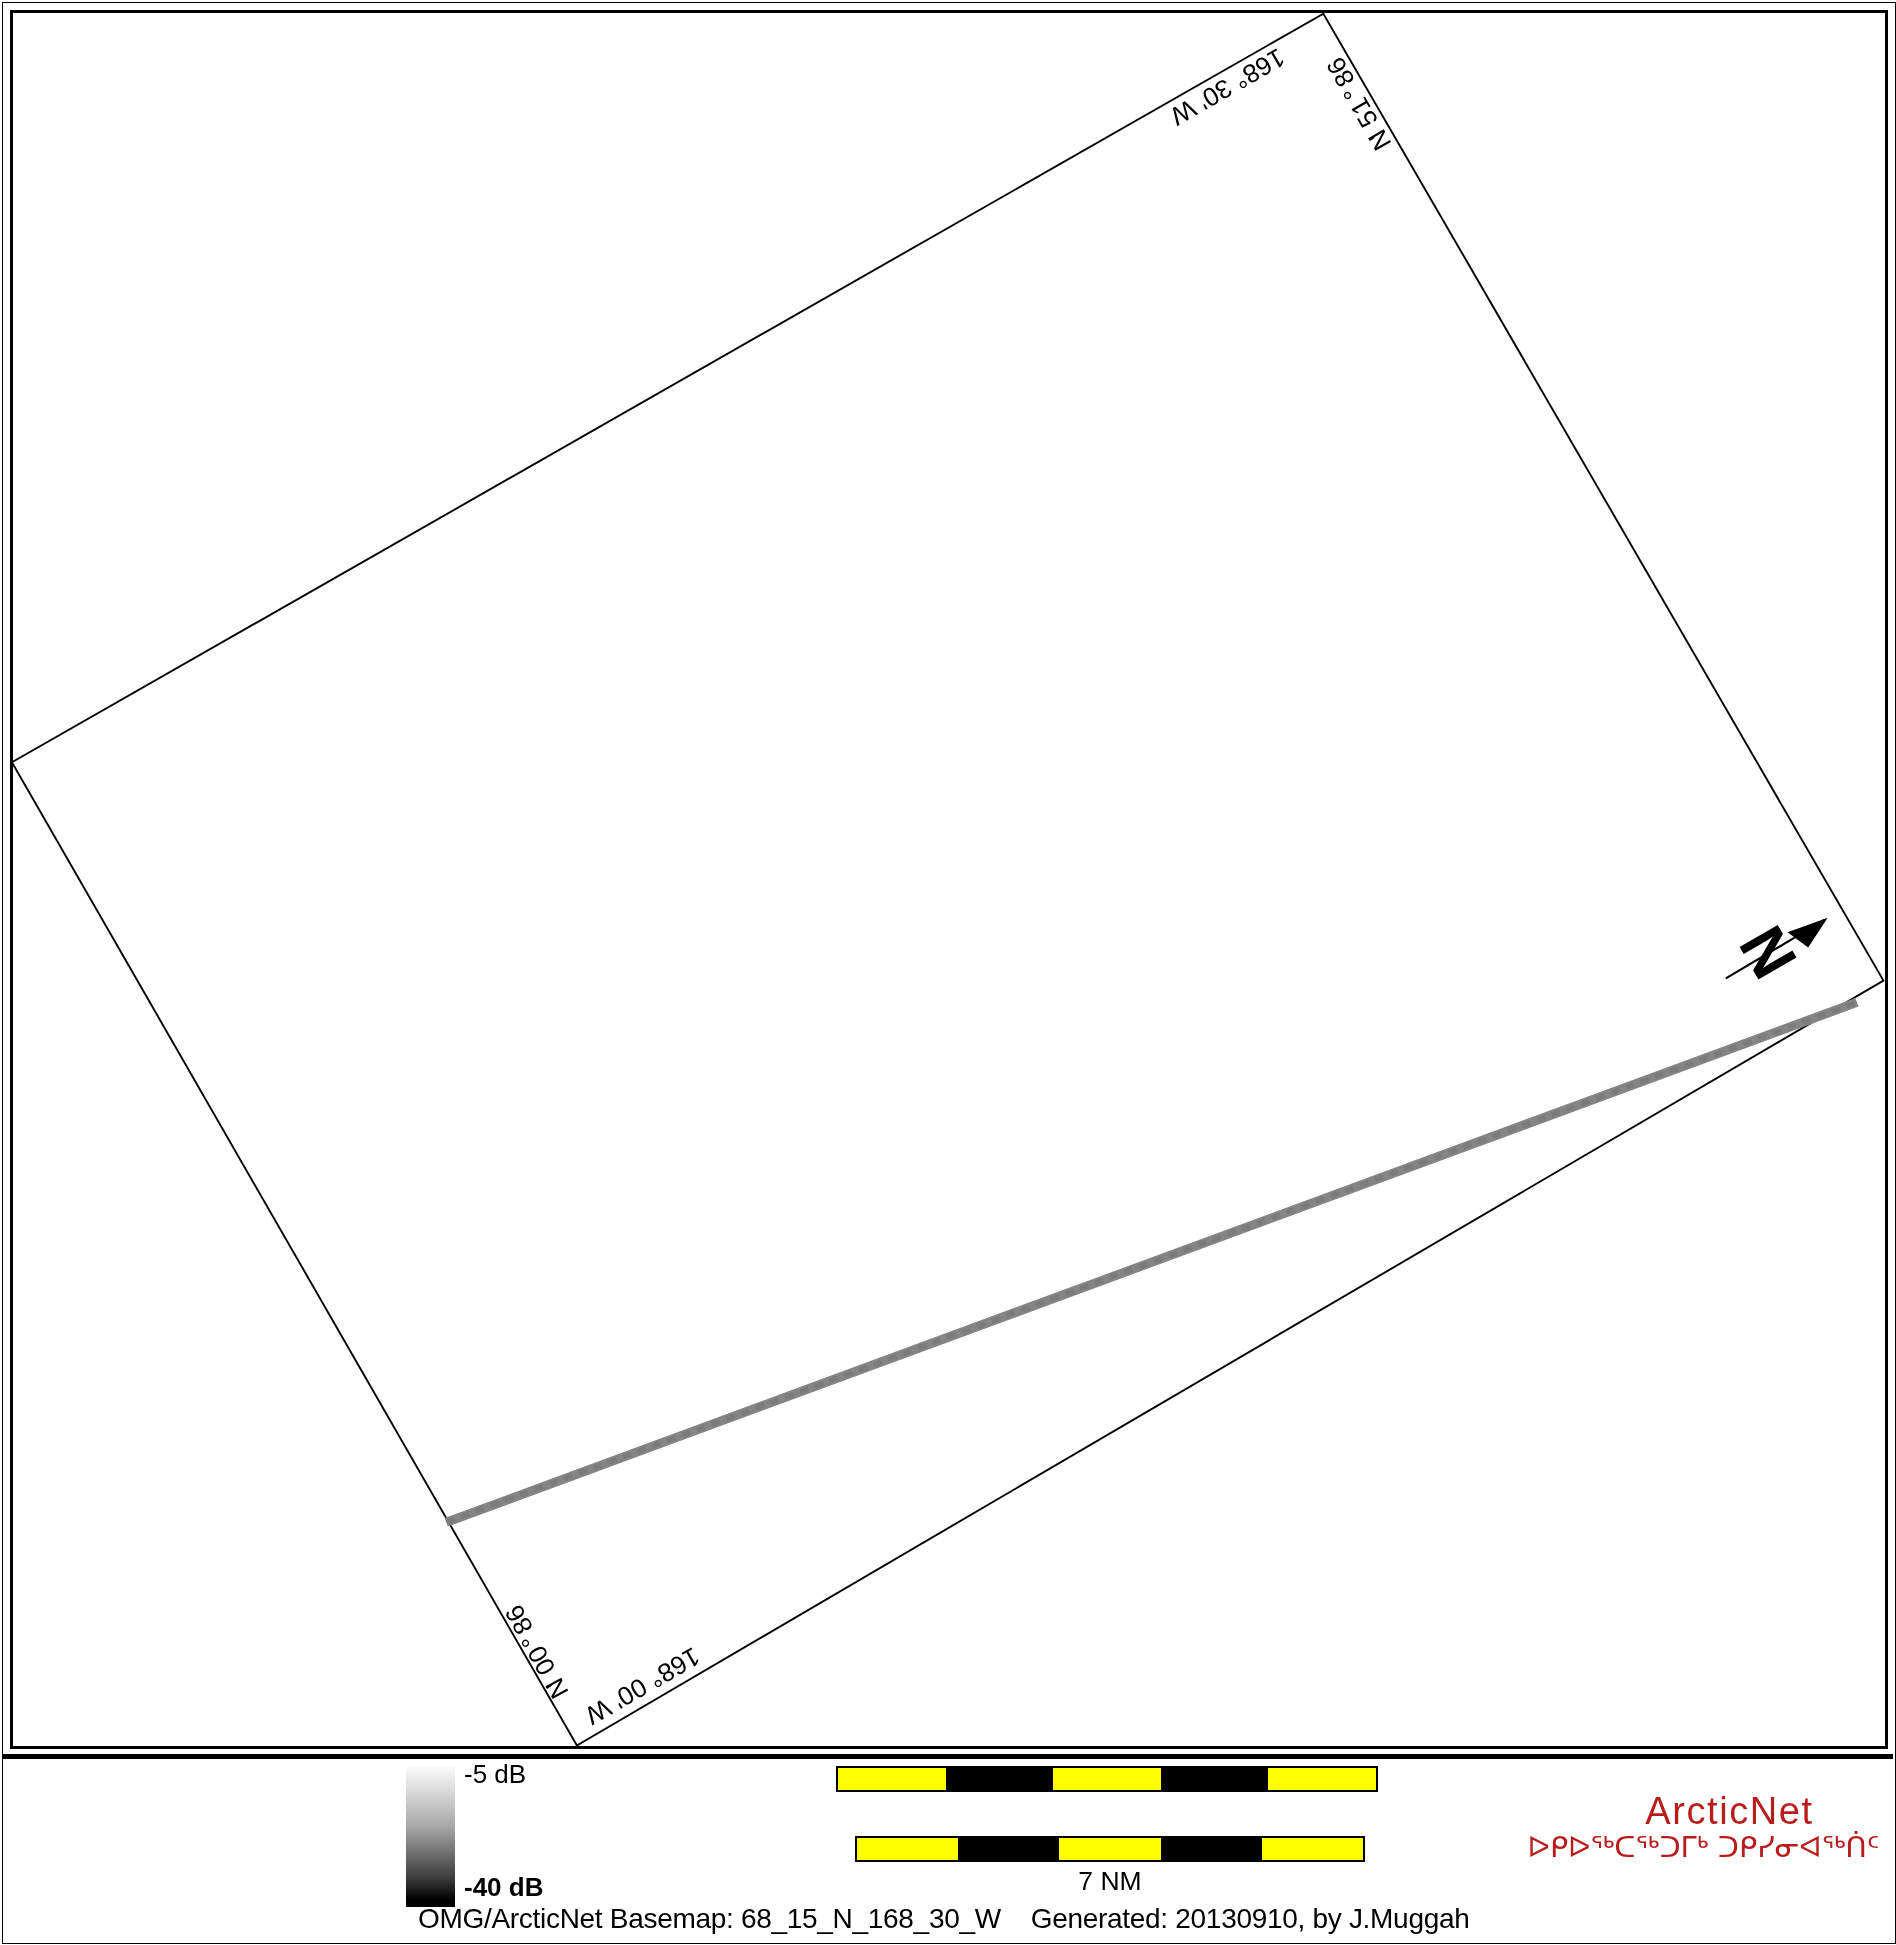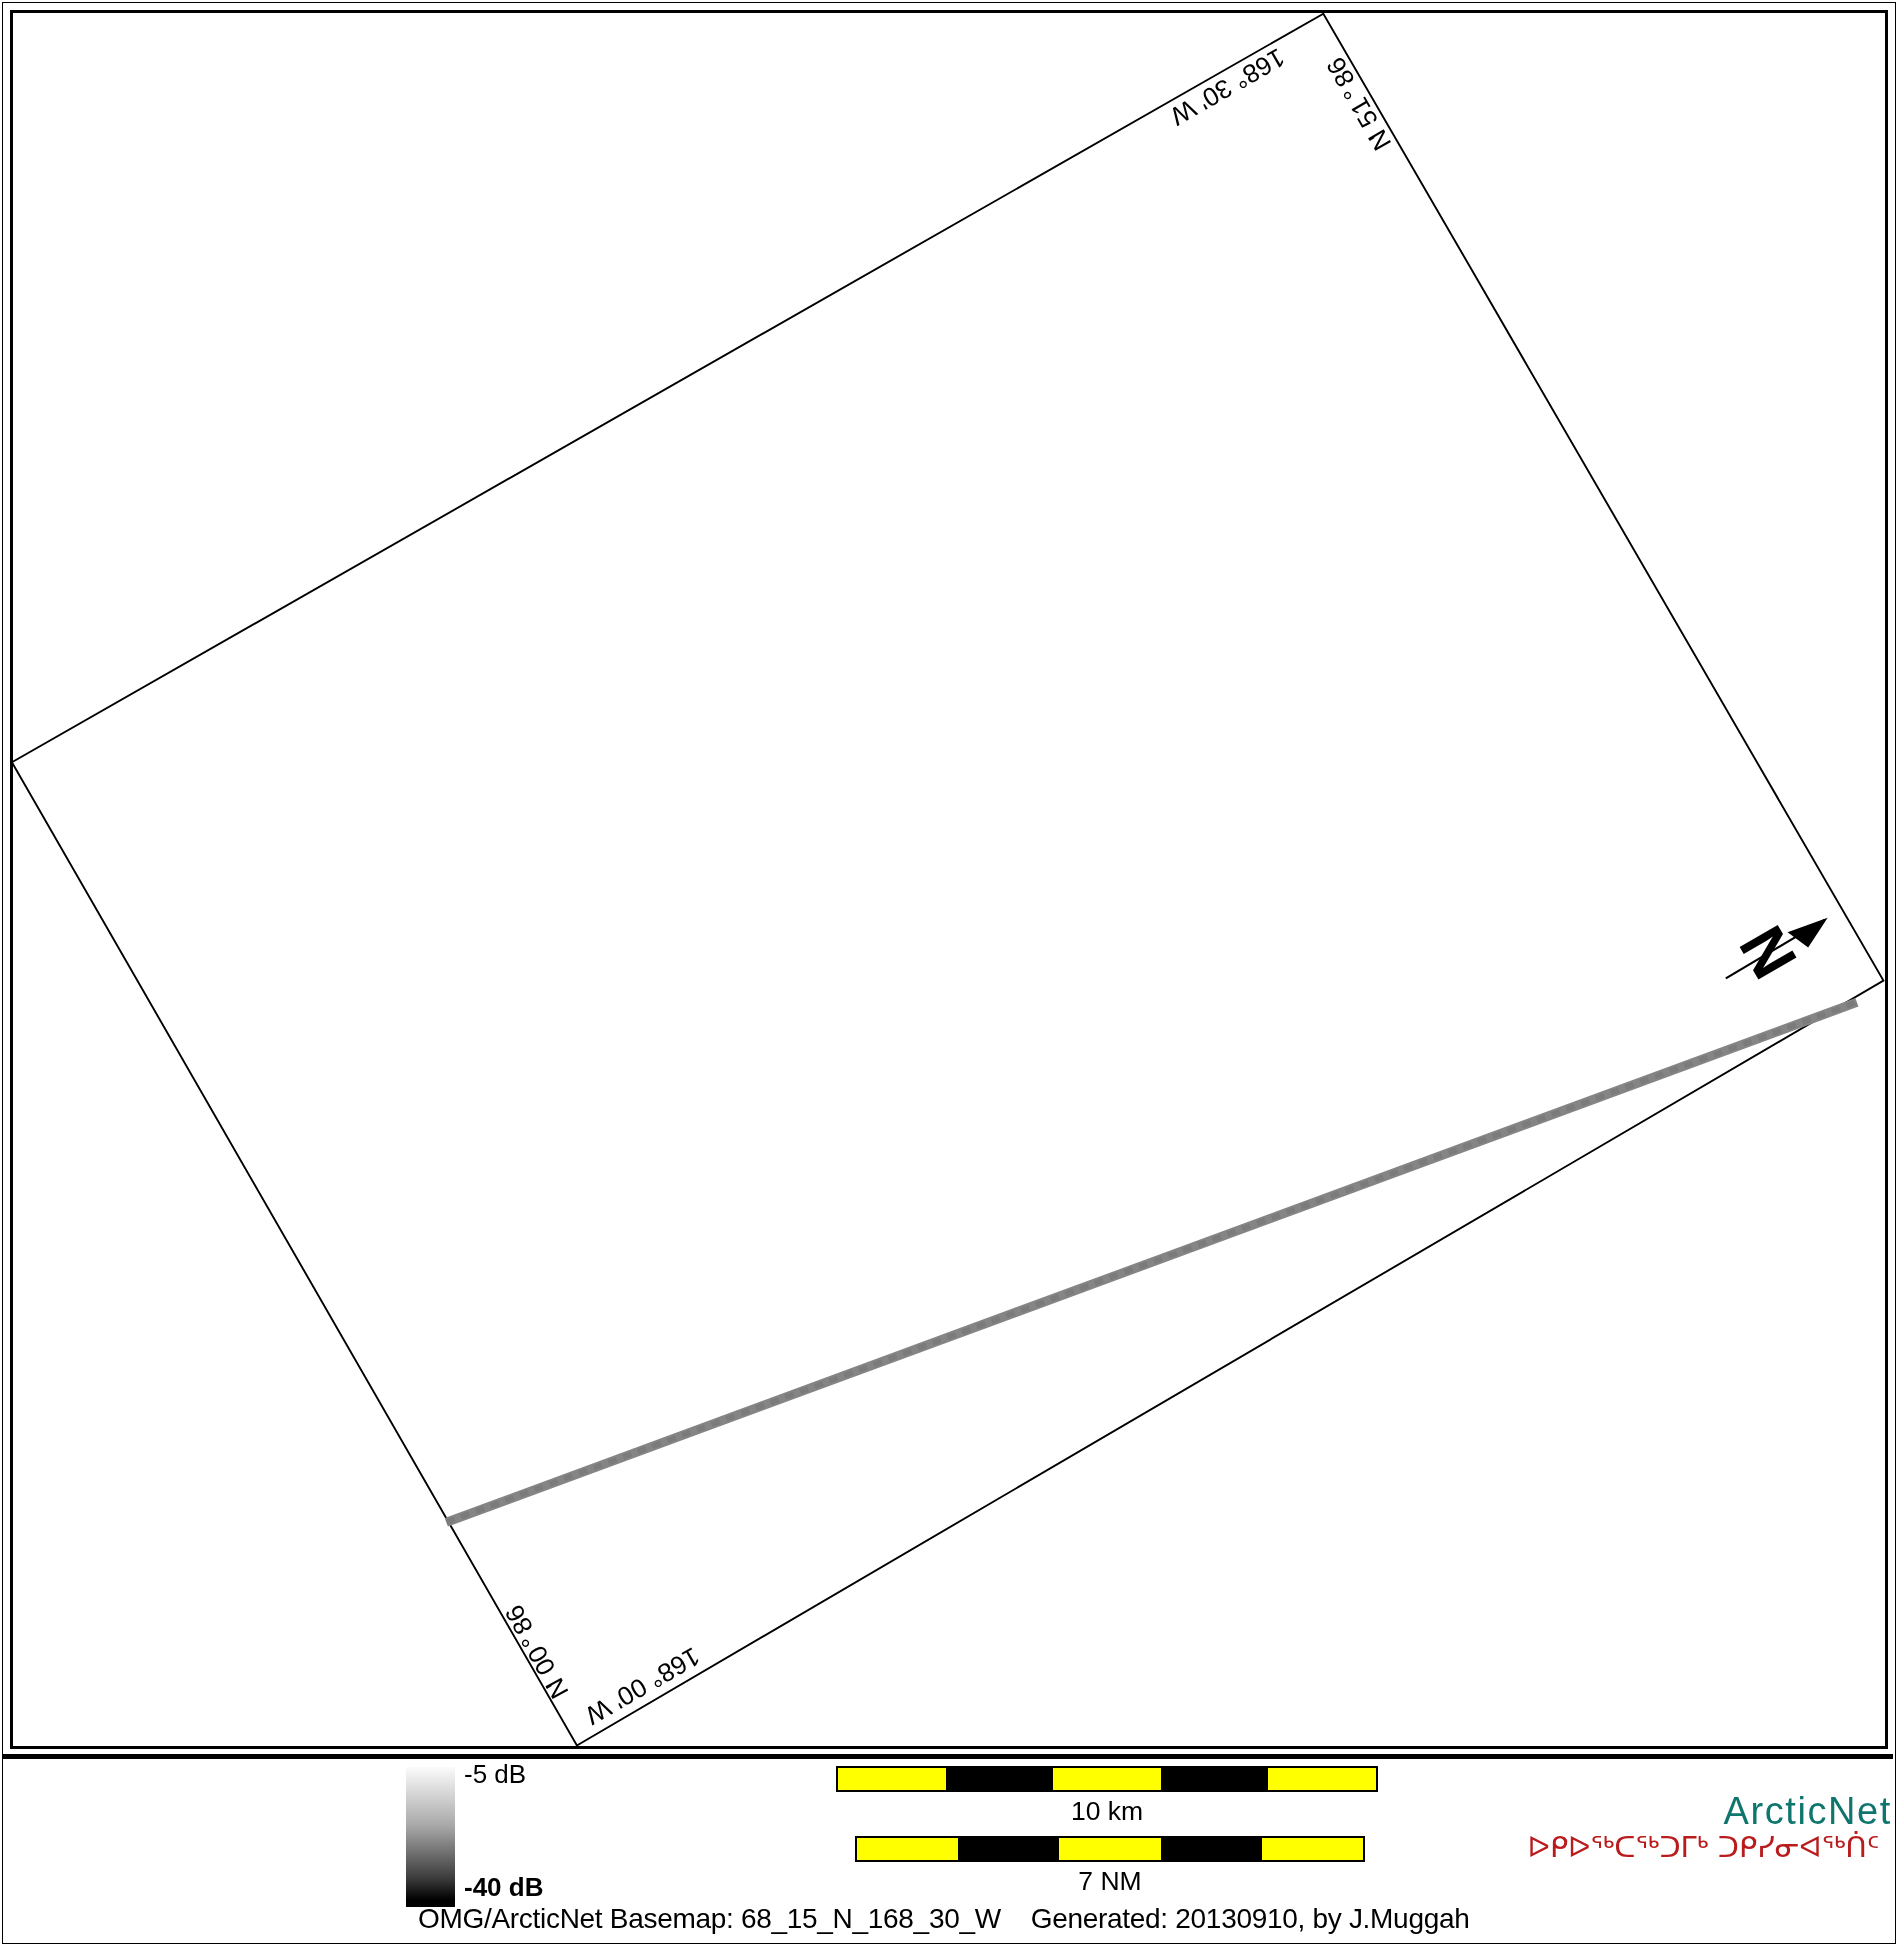--- a/index.html
+++ b/index.html
@@ -46,22 +46,22 @@
   .seg-b{background:#000000;}
   .sb-label{position:absolute;text-align:center;font:500 26.5px/30px "Liberation Sans",sans-serif;}
   .sb1-label{left:836px;top:1796px;width:542px;}
   .sb2-label{left:855px;top:1866px;width:510px;}
 
   
   .caption{position:absolute;left:418px;top:1903px;font:500 28px/31px "Liberation Sans",sans-serif;
       letter-spacing:-0.3px;white-space:pre;}
 
   
-  .an-name{position:absolute;left:1567px;top:1791px;width:325px;text-align:right;
-      font:300 38px/41px "Liberation Sans",sans-serif;letter-spacing:1.6px;color:#0f766e;white-space:nowrap;}
+  .an-name{position:absolute;left:1567px;top:1791px;width:325px;text-align:center;
+      font:300 38px/41px "Liberation Sans",sans-serif;letter-spacing:1.6px;color:#b91c1c;white-space:nowrap;}
   .an-syll{position:absolute;left:1511px;top:1831px;width:385px;text-align:center;
       font:400 29px/32.5px "DejaVu Sans","Liberation Sans",sans-serif;color:#b91c1c;white-space:nowrap;}
 </style>
 </head>
 <body>
 
 <div class="page">
 
   <div class="outer-border"></div>
   <div class="map-frame"></div>
@@ -92,21 +92,20 @@
   <div class="cb-label cb-top">-5 dB</div>
   <div class="cb-label cb-bot">-40 dB</div>
 
   <div class="sb sb1">
     <div class="seg seg-y"></div>
     <div class="seg seg-b"></div>
     <div class="seg seg-y"></div>
     <div class="seg seg-b"></div>
     <div class="seg seg-y"></div>
   </div>
-  <div class="sb-label sb1-label">10 km</div>
 
   <div class="sb sb2">
     <div class="seg seg-y"></div>
     <div class="seg seg-b"></div>
     <div class="seg seg-y"></div>
     <div class="seg seg-b"></div>
     <div class="seg seg-y"></div>
   </div>
   <div class="sb-label sb2-label">7 NM</div>
 

